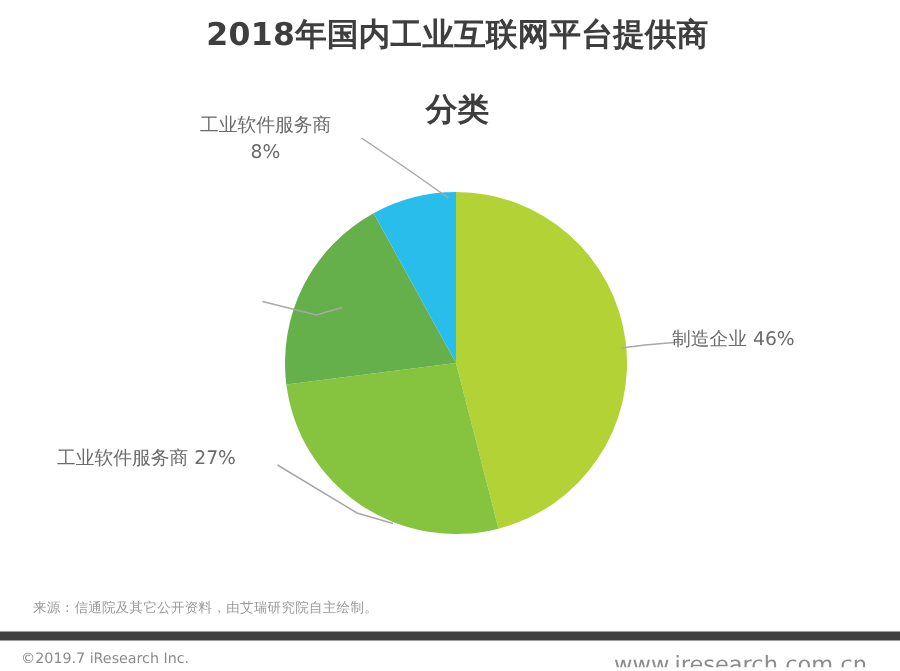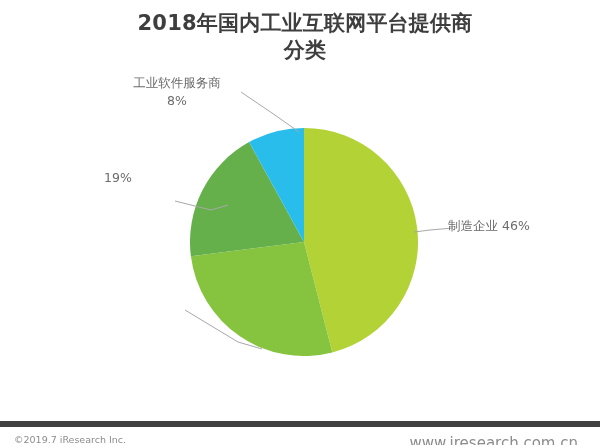--- a/index.html
+++ b/index.html
@@ -22,21 +22,21 @@
     left: 95px;
     top: 10px;
     width: 420px;
     text-align: center;
     font-size: 21px;
     font-weight: bold;
     color: #3e3e3e;
     line-height: 1.28;
     letter-spacing: 0.2px;
   }
-  #chart-title .line2 { display: block; }
+  #chart-title .line2 { display: block; margin-top: 23px; }
 
   
   #pie-wrap {
     position: absolute;
     left: 190px;
     top: 128px;
     width: 228px;
     height: 228px;
   }
   #pie-svg { display: block; width: 228px; height: 228px; }
@@ -145,25 +145,26 @@
 
     <polyline points="453,228 430,230 414,232" fill="none" stroke="#a8a8a8" stroke-width="1"></polyline>
   </svg>
 
   <div class="data-label" id="label-xinxi">
     <span>工业软件服务商</span>
     <span class="pct">8%</span>
   </div>
 
   <div class="data-label" id="label-shebei">
-    <span class="pct">19%</span>
   </div>
 
+  <div class="data-label" id="label-ruanjian">工业软件服务商 27%</div>
 
   <div class="data-label" id="label-zhizao">制造企业 46%</div>
 
+  <div id="source-note">来源：信通院及其它公开资料，由艾瑞研究院自主绘制。</div>
 
   <div id="footer">
     <div id="footer-copyright">©2019.7 iResearch Inc.</div>
     <div id="footer-site">www.iresearch.com.cn</div>
   </div>
 
 </div>
 
 </body></html>

